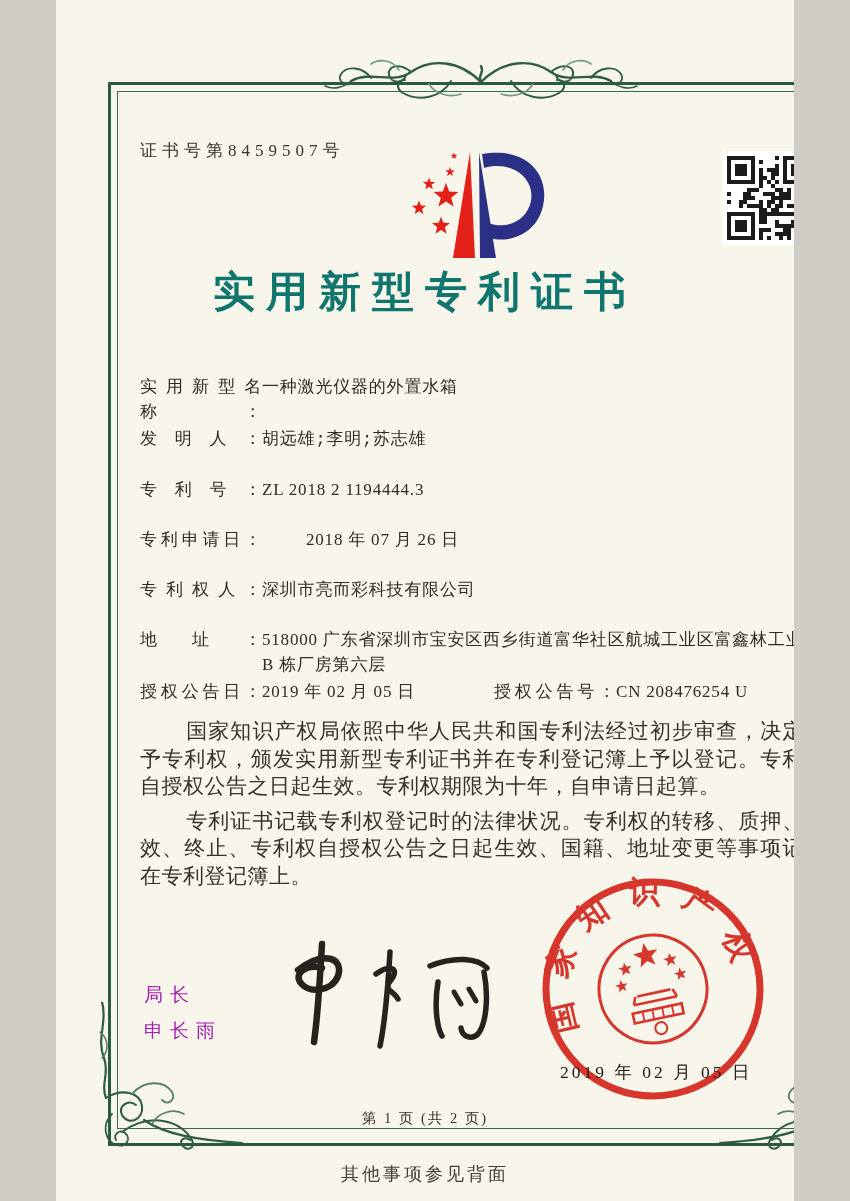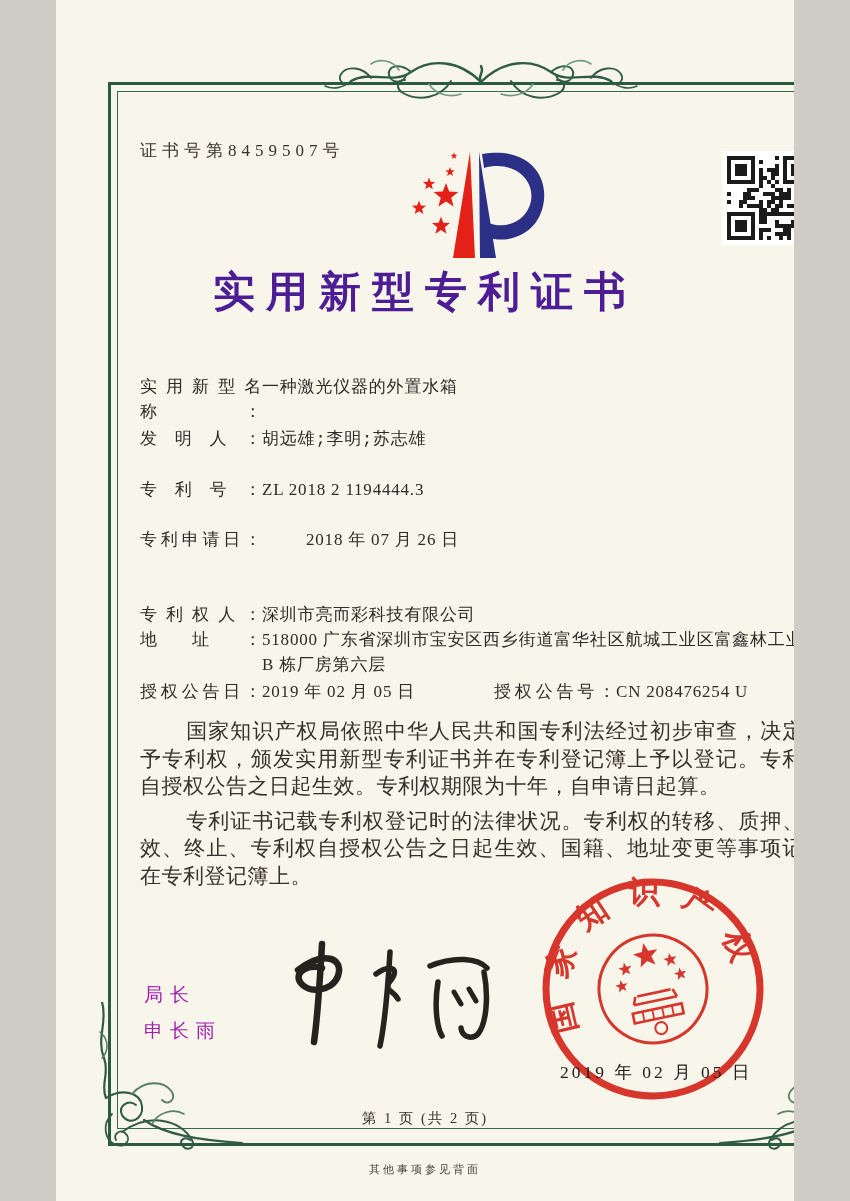--- a/index.html
+++ b/index.html
@@ -13,46 +13,46 @@
   .frame-outer{position:absolute; left:52px; top:82px; width:740px; height:1058px;
     border:3px solid #2c5a41;}
   .frame-inner{position:absolute; left:61px; top:91px; width:718px; height:1036px;
     border:1px solid #38684e;}
   .ornament{position:absolute; pointer-events:none;}
   
   .cert-no{position:absolute; left:84px; top:139px; font-size:17px; letter-spacing:5px; color:#37332e;}
   .logo{position:absolute; left:334px; top:144px;}
   .qr{position:absolute; left:666px; top:151px; width:94px; height:94px;}
   .title{position:absolute; left:0; right:0; top:264px; text-align:center;
-    font-size:42px; font-weight:700; letter-spacing:11px; color:#4c1d95;}
+    font-size:42px; font-weight:700; letter-spacing:11px; color:#0f766e;}
   
   .fields{position:absolute; left:84px; top:374px; width:684px; font-size:17px; letter-spacing:.8px;}
   .frow{position:absolute; left:0; display:flex; width:684px; line-height:25px;}
   .flabel{width:122px; flex:none; text-align:justify; text-align-last:justify;}
   .fvalue{flex:1; max-width:560px;}
-  .r0{top:0;} .r1{top:53px;font-family:Liberation Mono, monospace;} .r2{top:103px;} .r3{top:153px;gap:44px;} .r4{top:203px;margin-top:25px;} .r5{top:253px;} .r6{top:305px;}
+  .r0{top:0;} .r1{top:53px;font-family:Liberation Mono, monospace;} .r2{top:103px;} .r3{top:153px;gap:44px;} .r4{top:203px;} .r5{top:253px;} .r6{top:305px;}
   .gval1{width:232px; flex:none;}
   
   .body-text{position:absolute; left:84px; top:718px; width:686px;}
   .body-text p{margin:0 0 7px 0; font-size:21px; line-height:27.5px;
     text-indent:2.2em; text-align:justify; letter-spacing:.5px; color:#35312c;}
   
   .director{position:absolute; left:88px; font-size:19px; letter-spacing:7px; color:#a21caf;}
   .d1{top:982px;} .d2{top:1018px;}
   .signature{position:absolute; left:216px; top:938px;}
   
   .seal{position:absolute; left:479px; top:871px; width:236px; height:236px;
     transform:rotate(-12deg); opacity:.93; z-index:2;}
   .seal-date{position:absolute; left:504px; top:1060px; width:270px; z-index:3;
     font-size:17.5px; letter-spacing:3px; color:#23201d;}
   
   .page-num{position:absolute; left:0; right:0; top:1109px; text-align:center;
     font-size:14.5px; letter-spacing:2px; color:#35312c;}
   .back-note{position:absolute; left:0; right:0; top:1162px; text-align:center;
-    font-size:11px; letter-spacing:3px; color:#403e39;}
+    font-size:18px; letter-spacing:3px; color:#403e39;}
 </style>
 </head>
 <body>
 
 <div class="page">
 
   <div class="frame-outer"></div>
   <div class="frame-inner"></div>
 
   <svg class="ornament" style="left:253px;top:50px;" width="344" height="66" viewBox="0 0 344 66">

